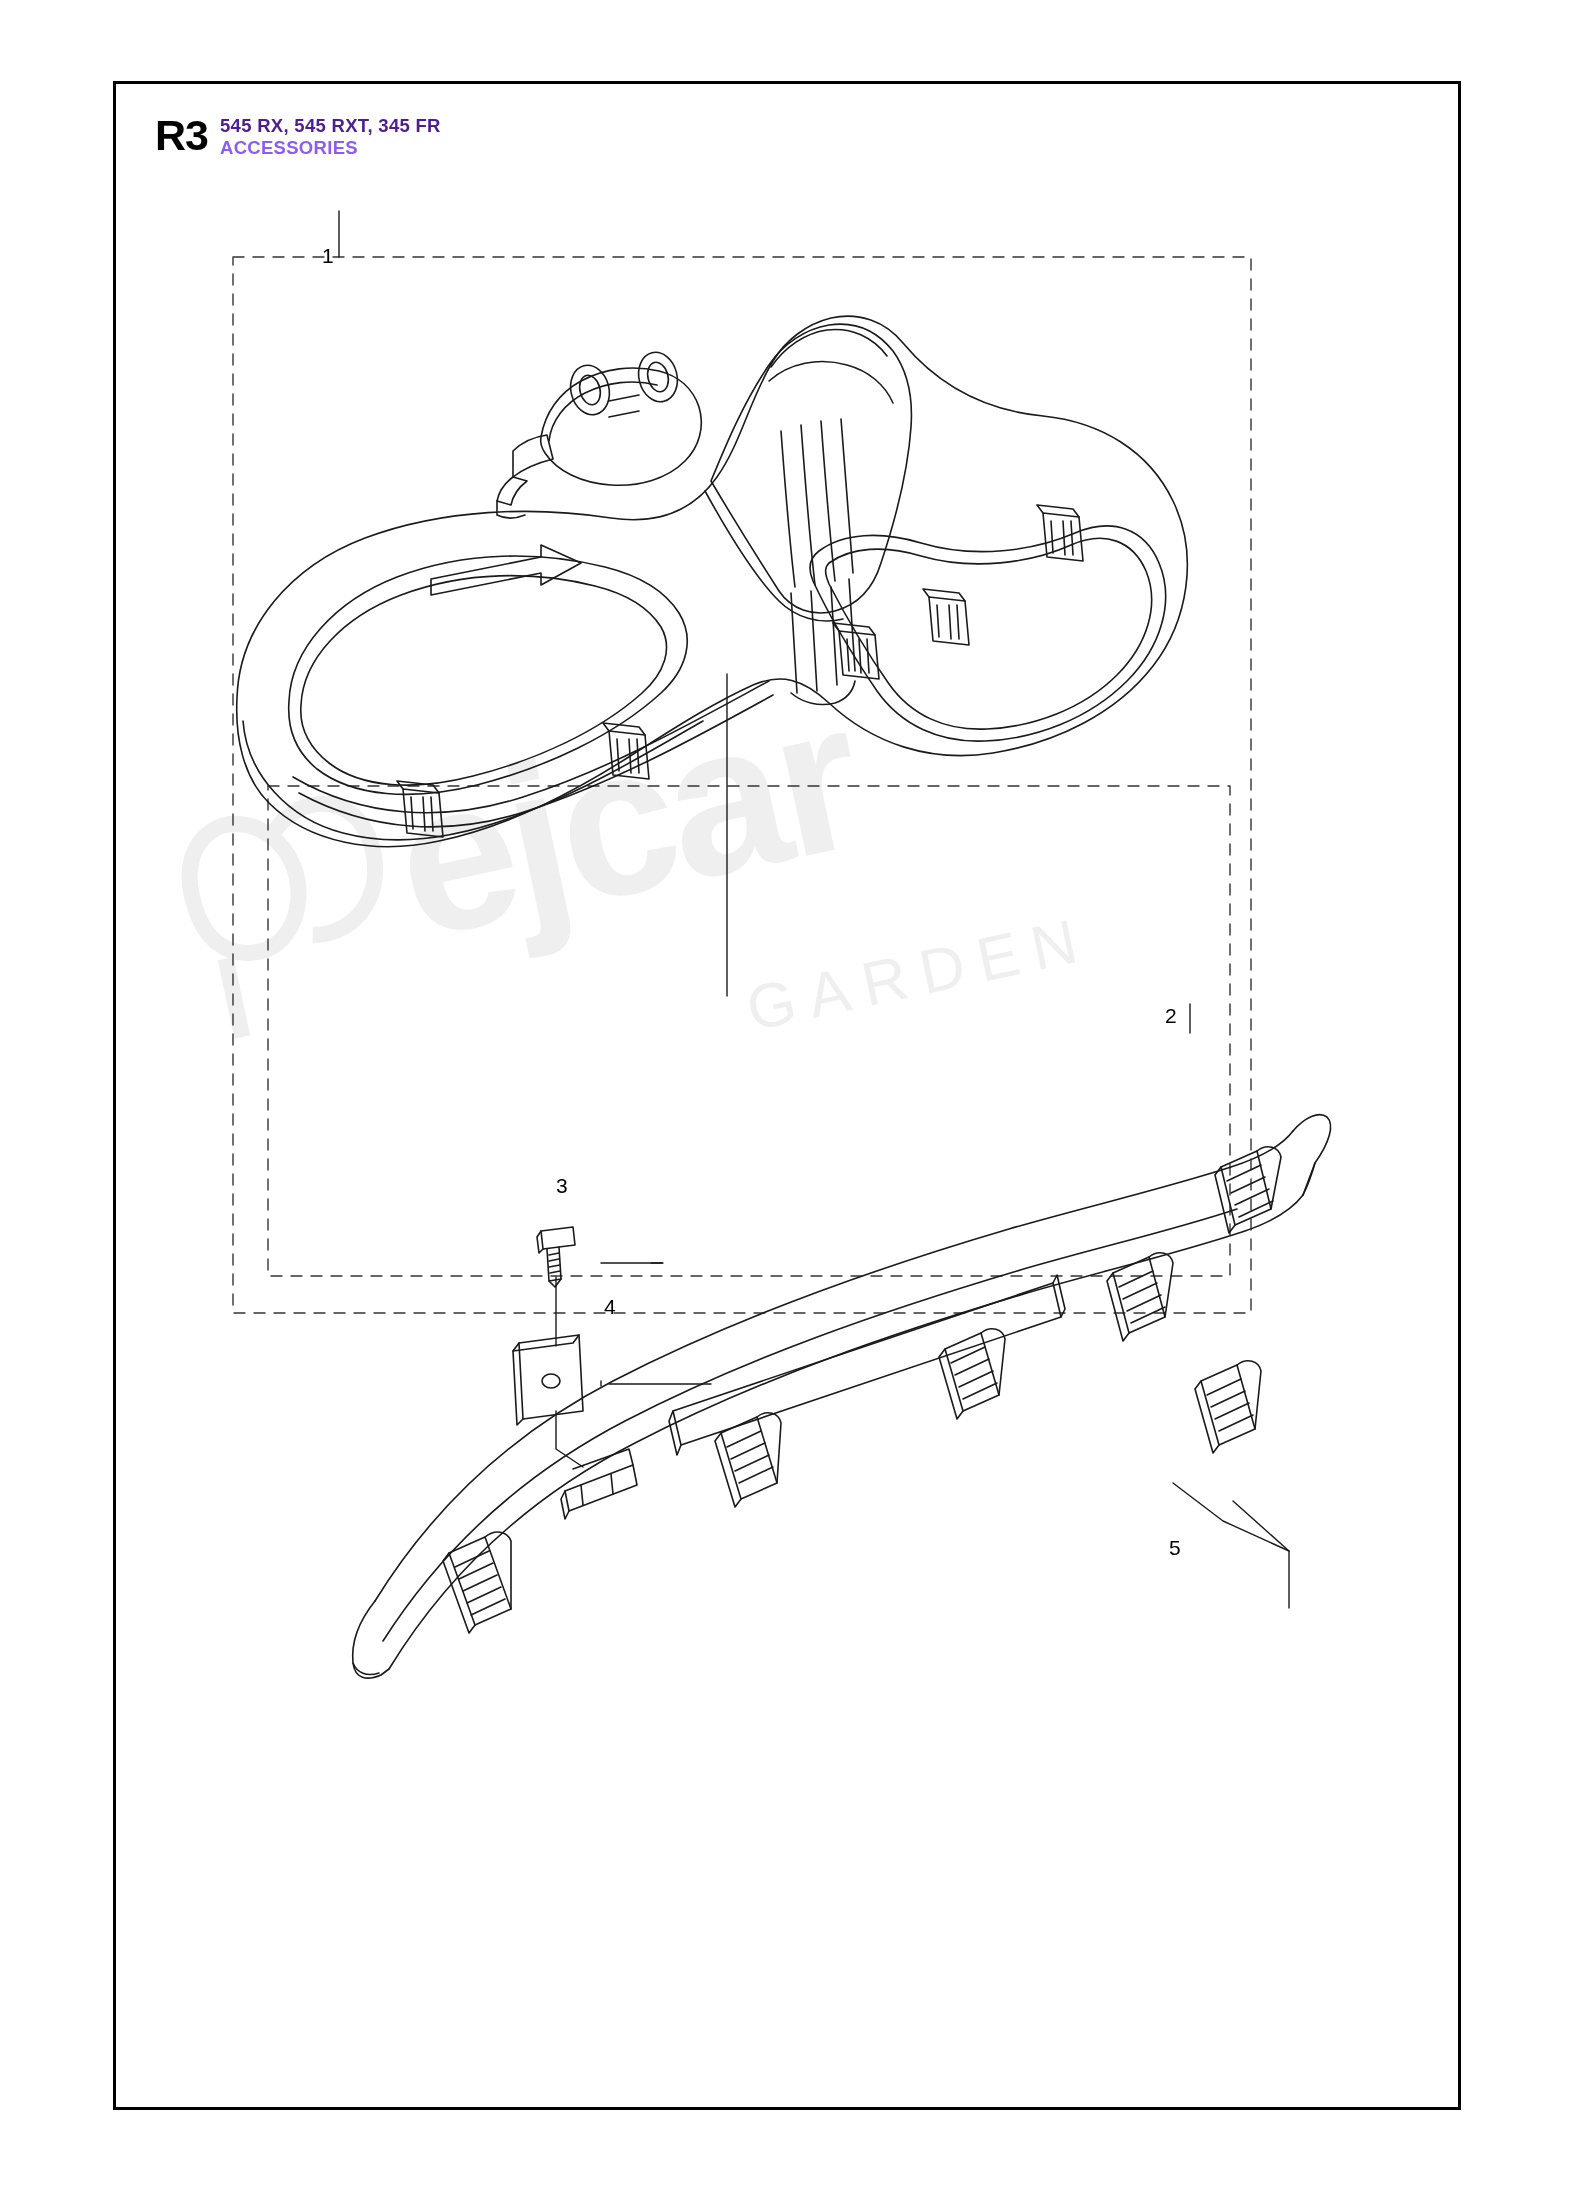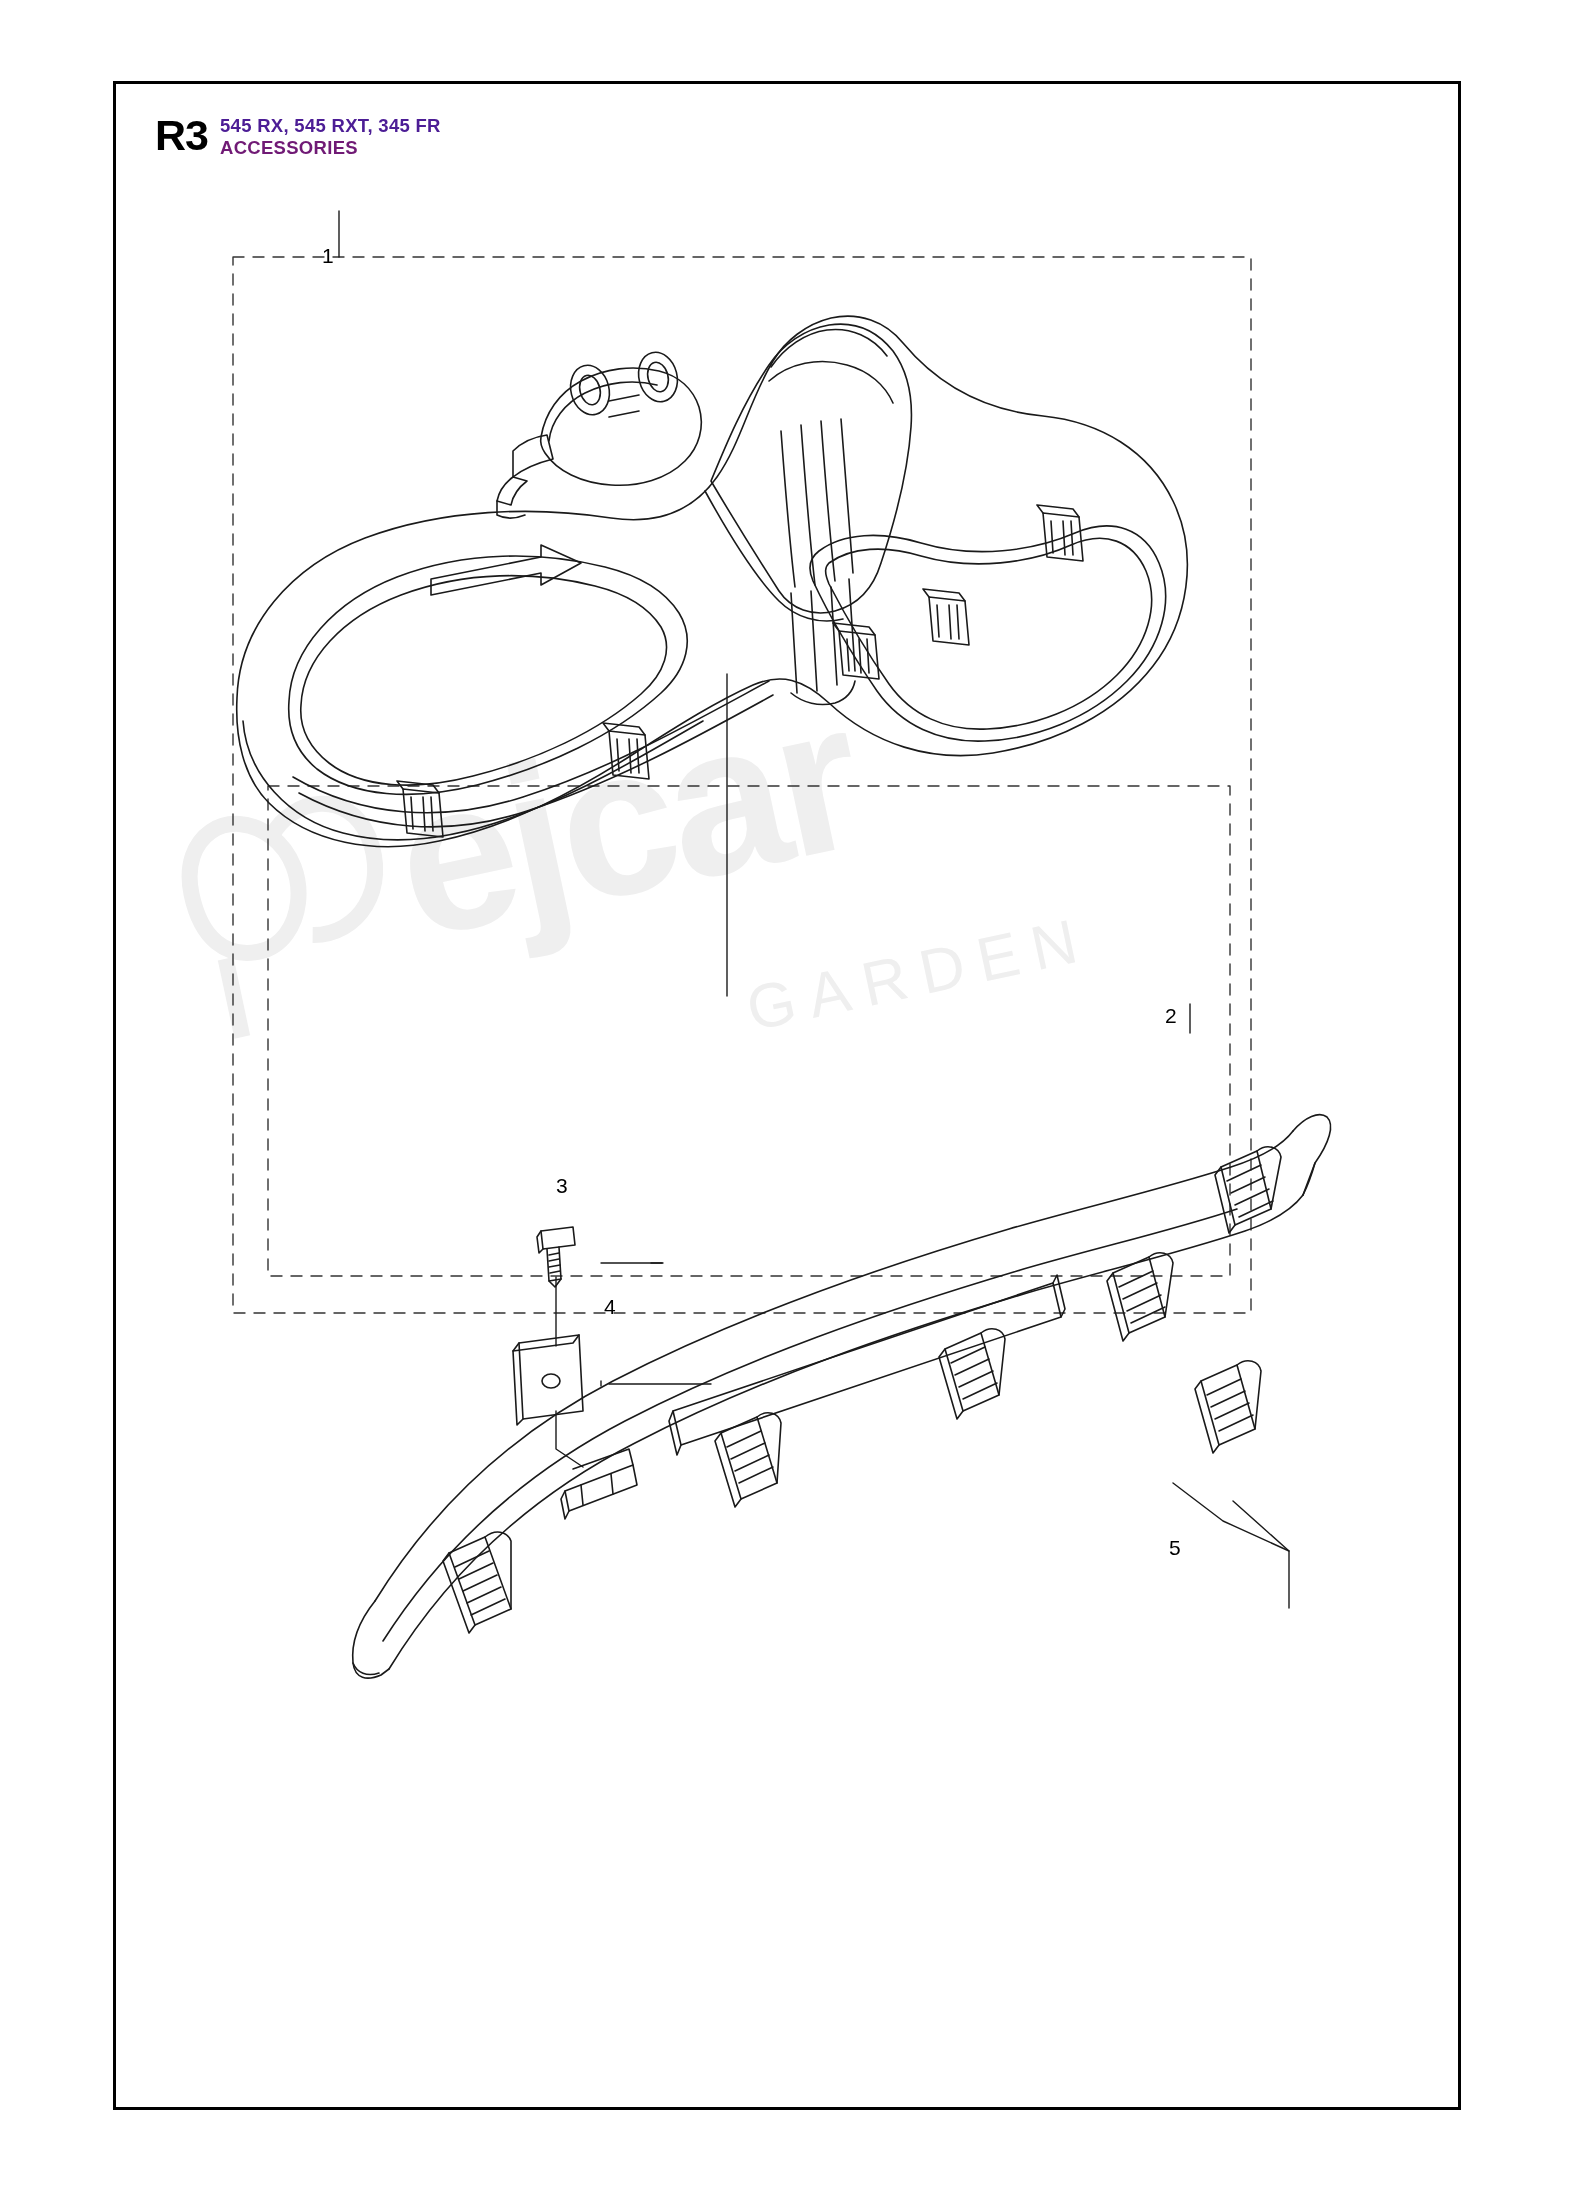--- a/index.html
+++ b/index.html
@@ -52,21 +52,21 @@
     font-weight: bold;
     letter-spacing: 0.3px;
     line-height: 22px;
     color: #4c1d95;
   }
   .header-section {
     font-size: 18.5px;
     font-weight: bold;
     letter-spacing: 0.3px;
     line-height: 22px;
-    color: #701a75;
+    color: #8b5cf6;
   }
 
   
   .watermark {
     position: absolute;
     left: 170px;
     top: 600px;
     width: 1150px;
     height: 650px;
     pointer-events: none;

